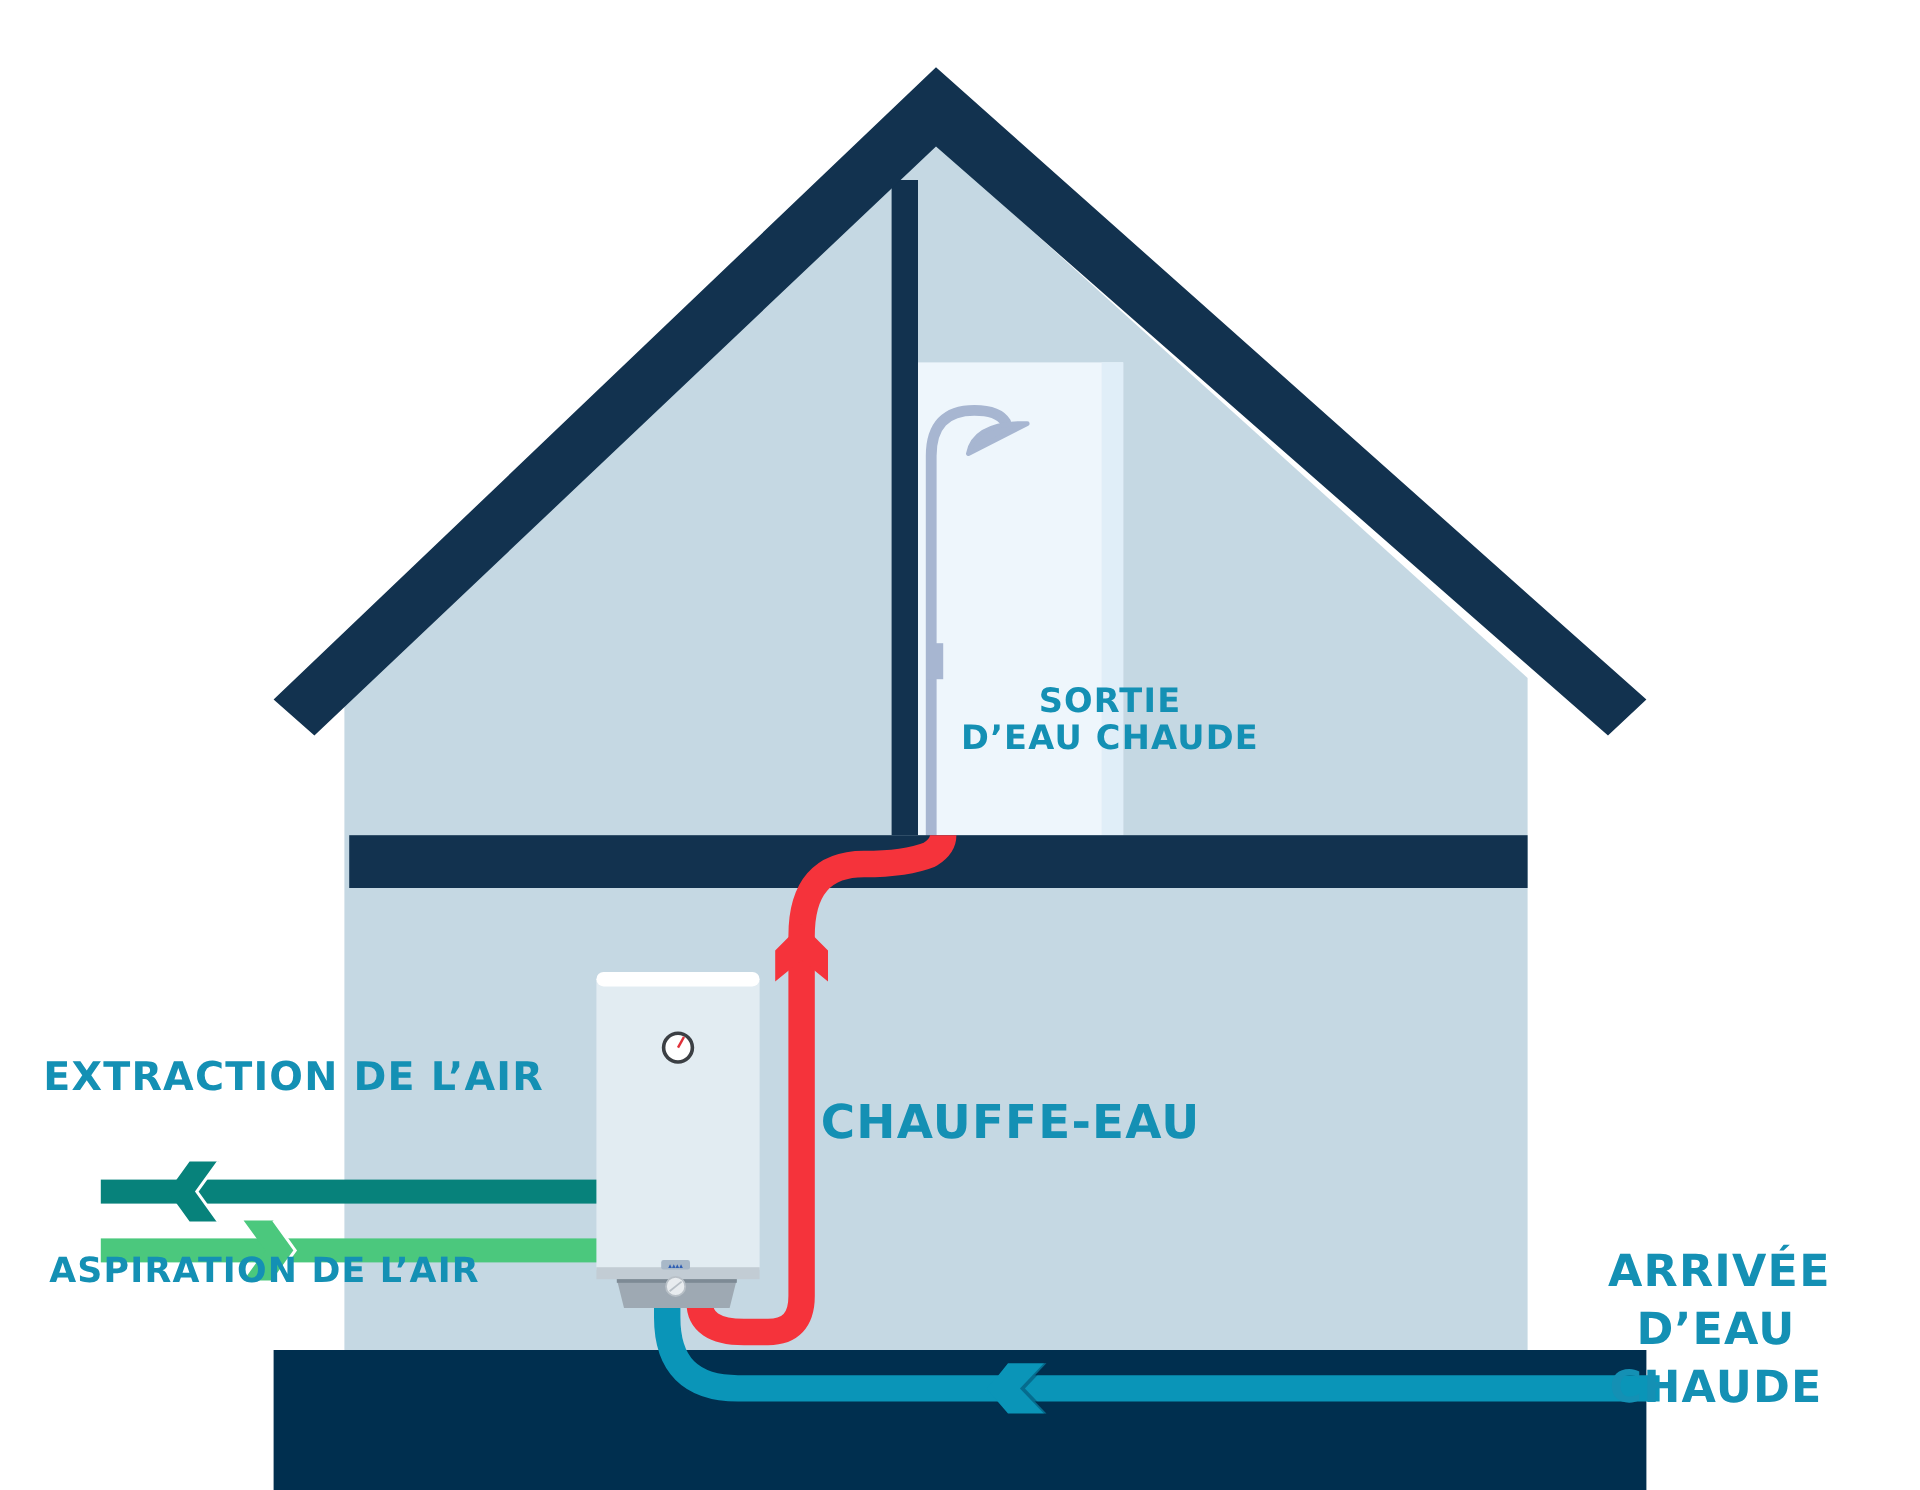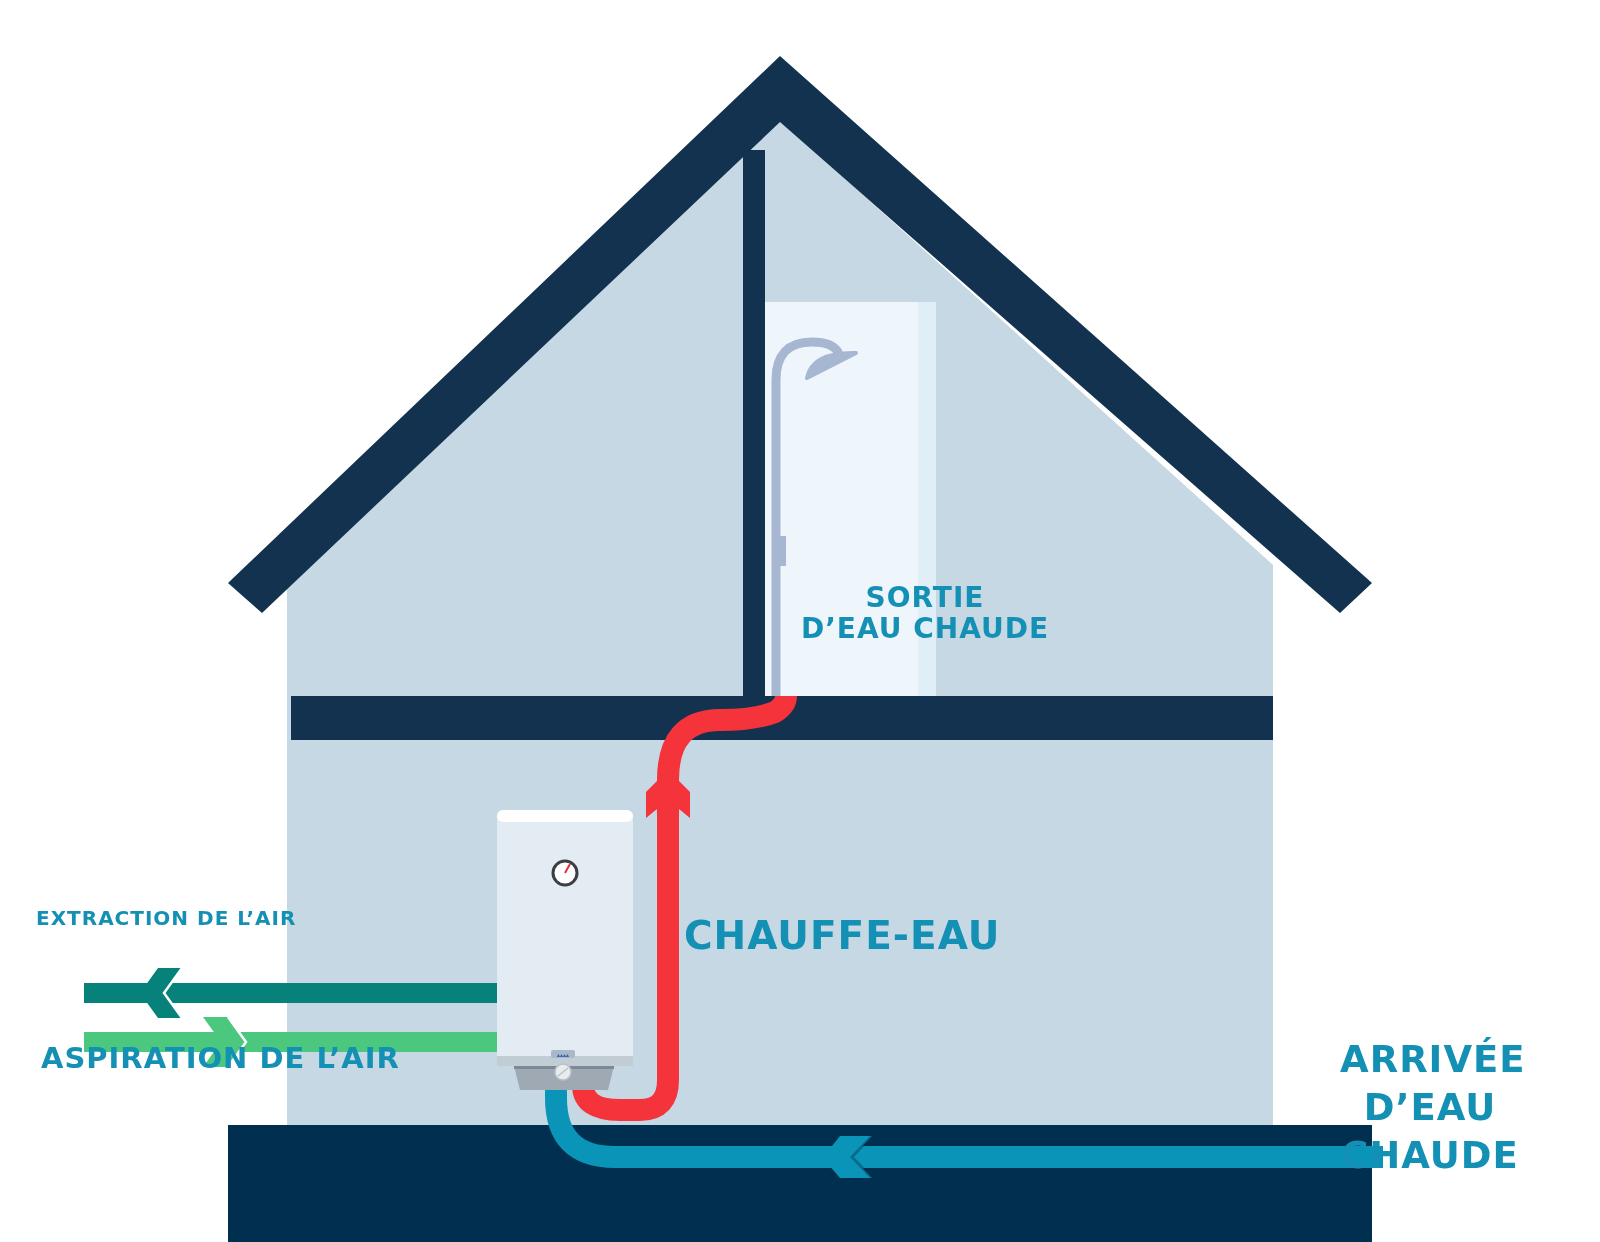--- a/index.html
+++ b/index.html
@@ -7,23 +7,23 @@
     #diagram { position: absolute; left: 0; top: 0; width: 1600px; height: 1242px; }
     .label {
       position: absolute;
       font-family: "DejaVu Sans", sans-serif;
       font-weight: bold;
       color: #1490b4;
       letter-spacing: 1px;
       white-space: nowrap;
       line-height: 1.12;
     }
-    .lbl-sortie { left: 780px; top: 582px; width: 290px; text-align: center; font-size: 28px; }
+    .lbl-sortie { left: 780px; top: 568px; width: 290px; text-align: center; font-size: 28px; }
     .lbl-chauffe { left: 684px; top: 914px; font-size: 39px; }
-    .lbl-extraction { left: 36px; top: 907px; font-size: 20px; }
+    .lbl-extraction { left: 36px; top: 879px; font-size: 33px; }
     .lbl-aspiration { left: 41px; top: 1042px; font-size: 29px; }
     .lbl-arrivee { left: 1340px; top: 1036px; width: 180px; text-align: center; font-size: 37px; line-height: 1.3; }
     .lbl-line { display: block; }
   </style>
 </head>
 <body>
 
 <svg id="diagram" width="1600" height="1242" viewBox="0 0 1600 1242" xmlns="http://www.w3.org/2000/svg">
 
   <polygon points="287,1125 287,565 780,120 1273,565 1273,1125" fill="#c5d8e3"></polygon>

